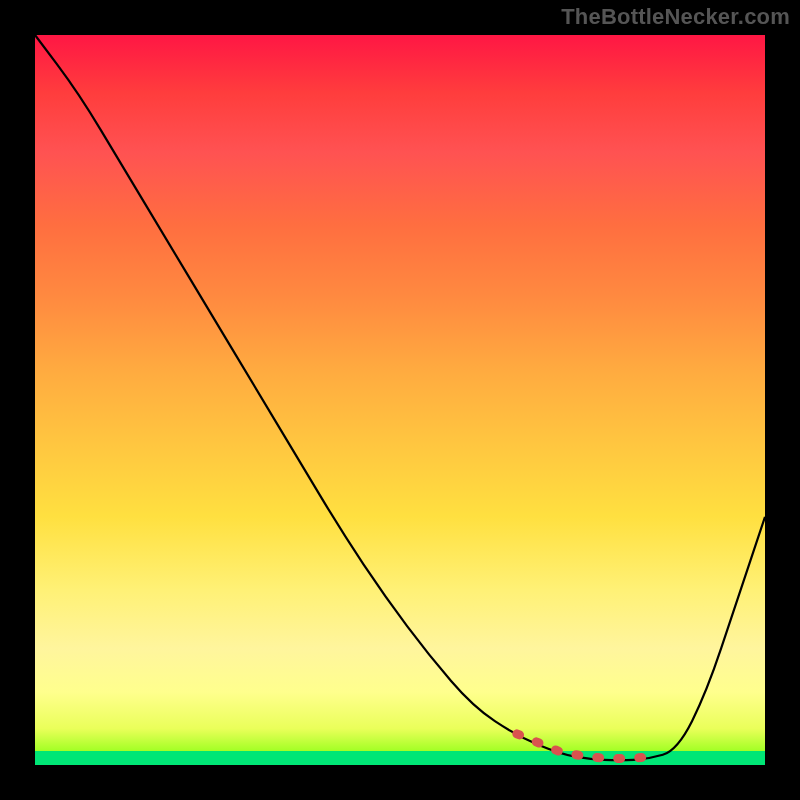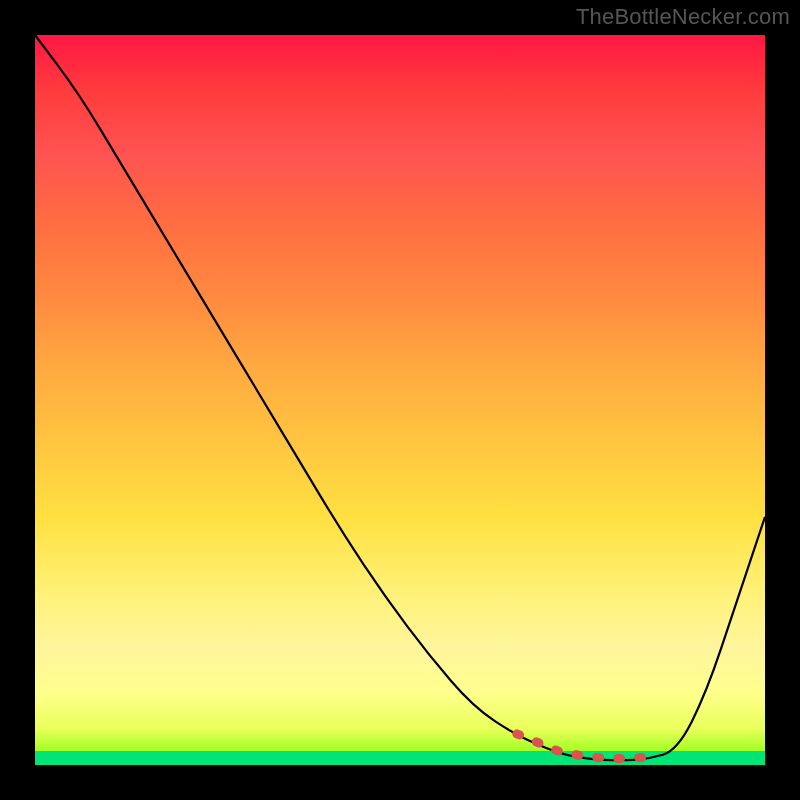--- a/index.html
+++ b/index.html
@@ -16,21 +16,21 @@
     width: 800px;
     height: 800px;
     background: #000;
   }
   .watermark {
     position: absolute;
     top: 4px;
     right: 10px;
     color: #555;
     font-size: 22px;
-    font-weight: 400;
+    font-weight: 700;
     z-index: 5;
     letter-spacing: 0.2px;
   }
   .plot-area {
     position: absolute;
     left: 35px;
     top: 35px;
     width: 730px;
     height: 730px;
     background: linear-gradient(to bottom,

